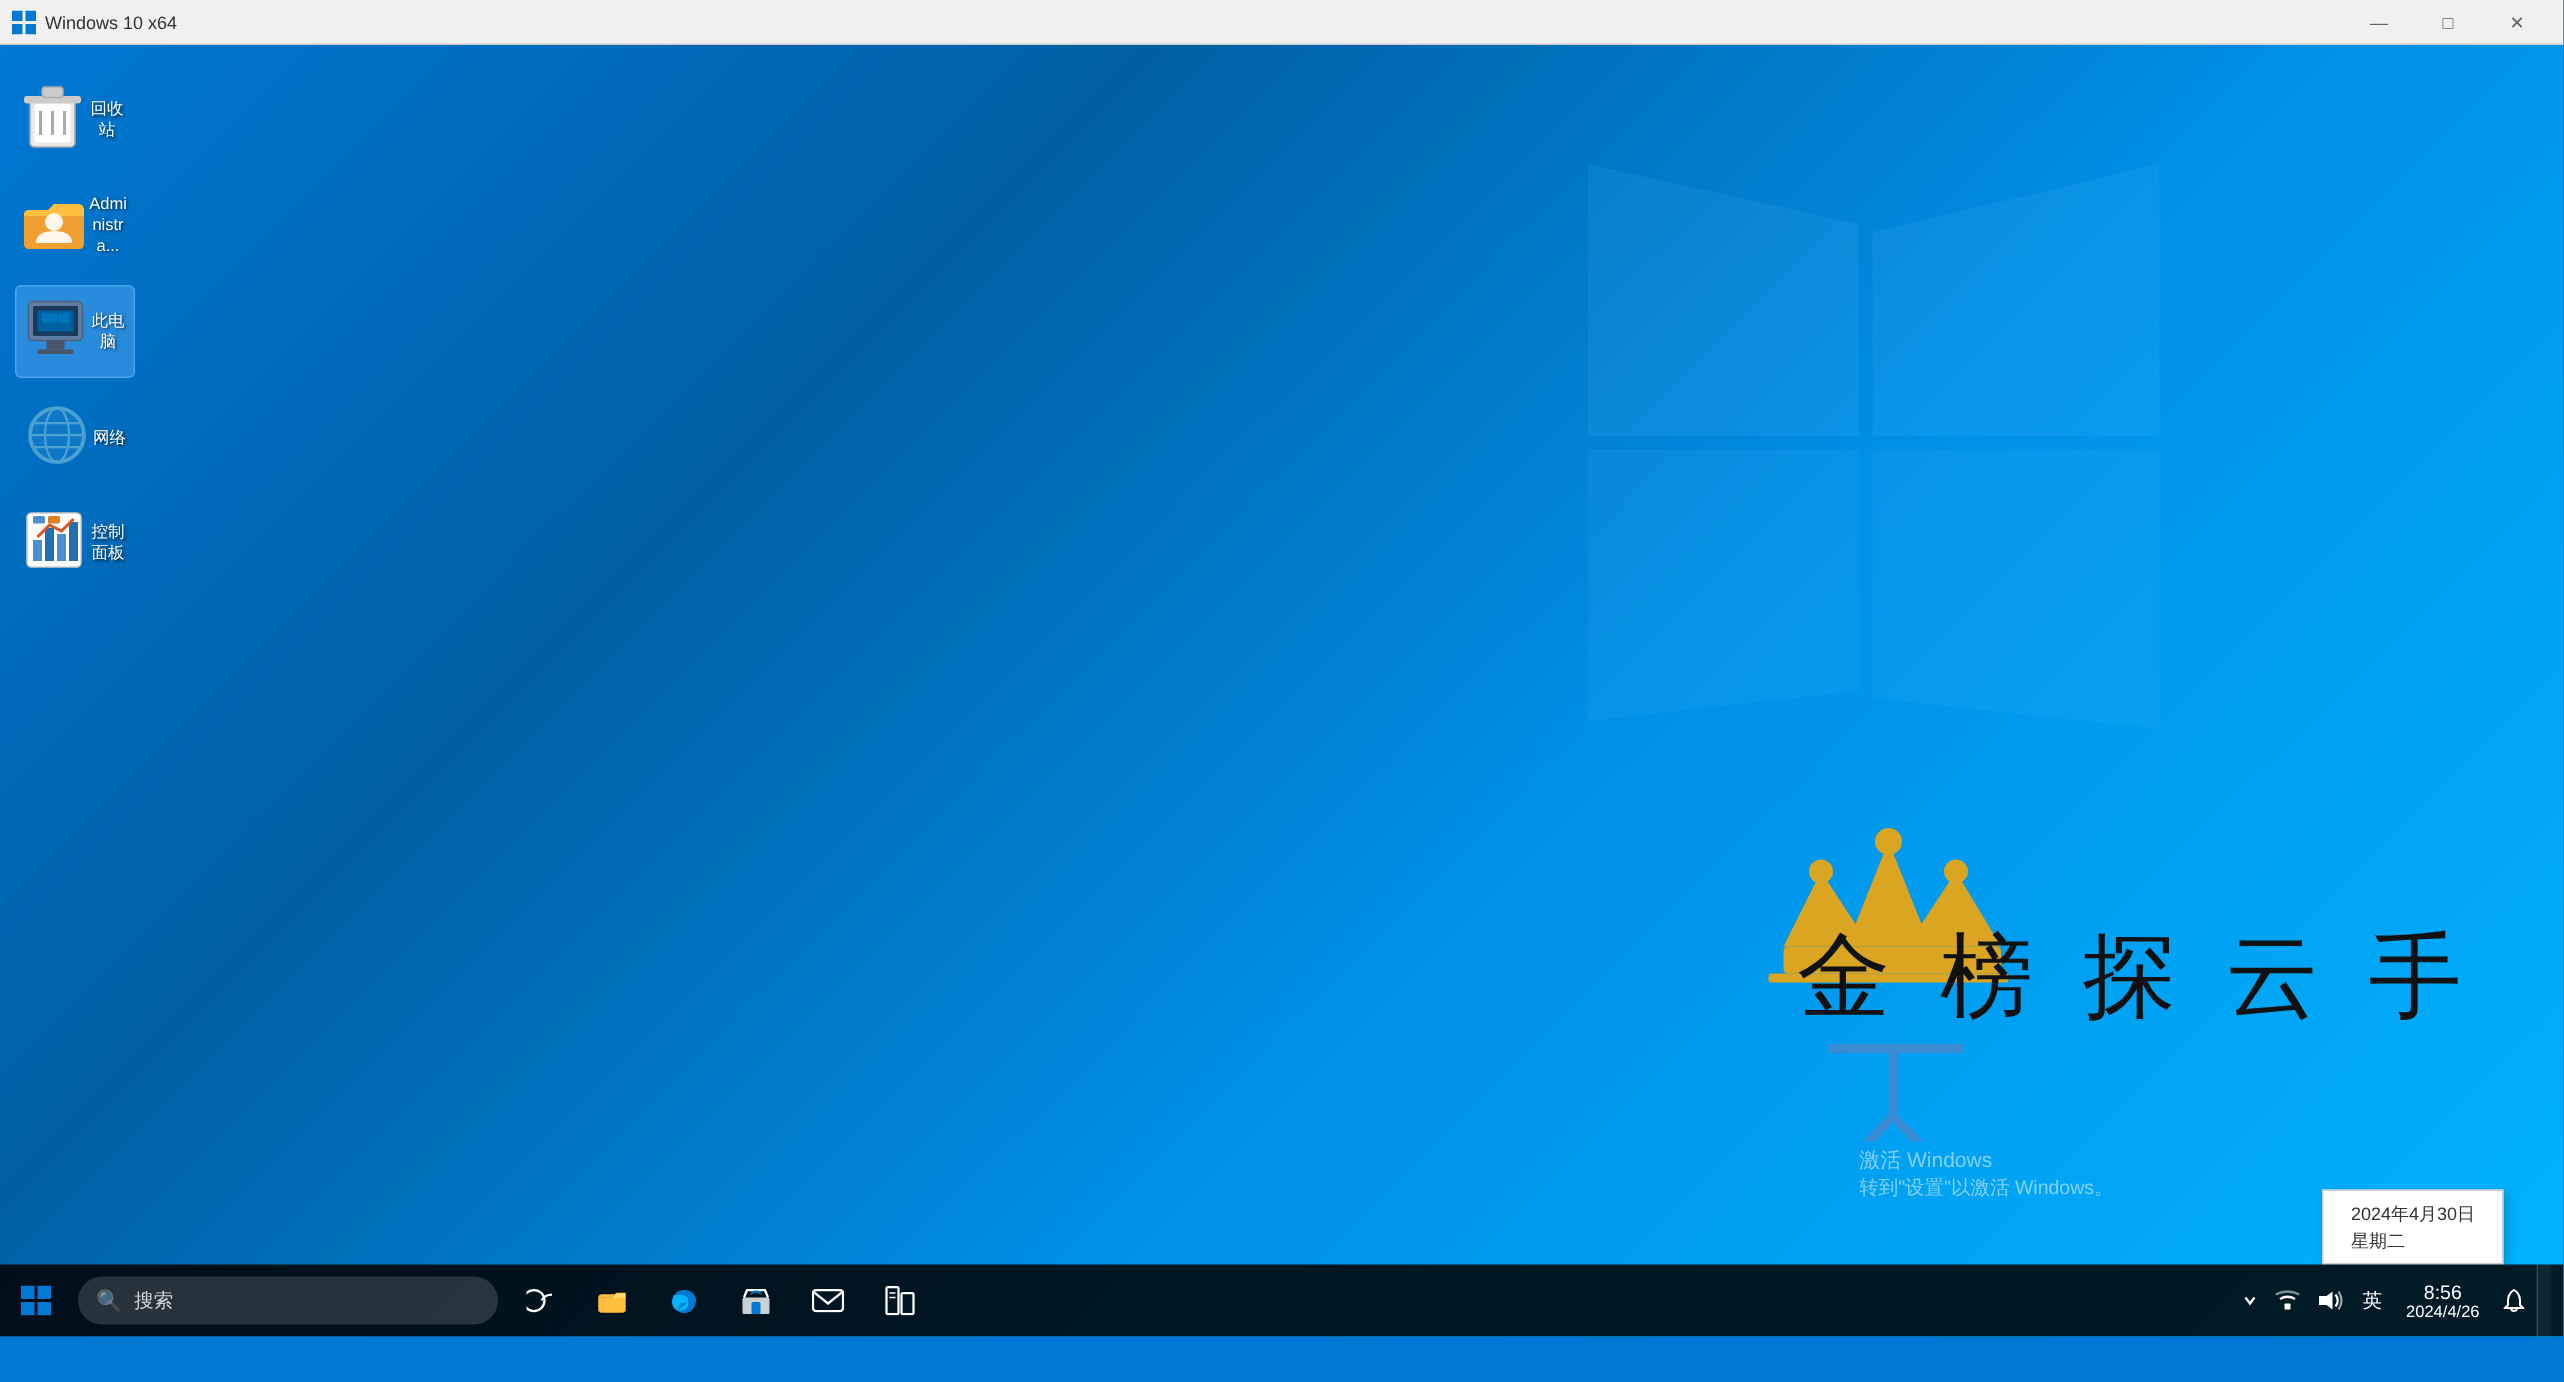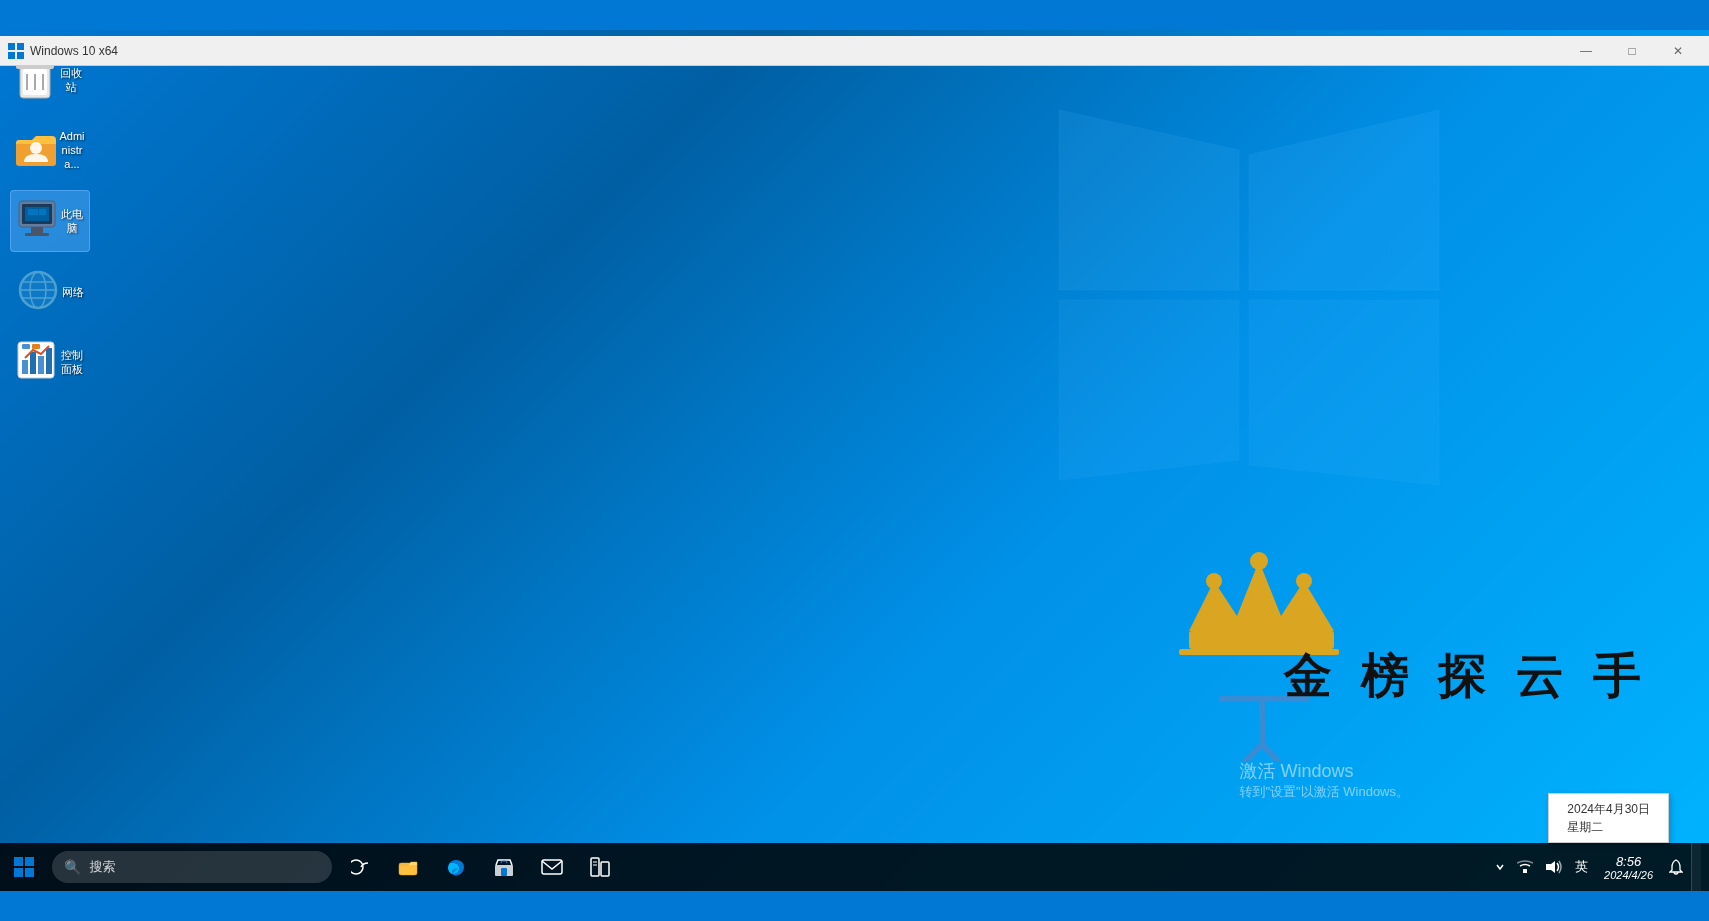--- a/index.html
+++ b/index.html
@@ -16,21 +16,20 @@
     #title-bar {
       width: 100%;
       height: 30px;
       background: #f0f0f0;
       display: flex;
       align-items: center;
       padding: 0 8px;
       position: relative;
       z-index: 100;
       border-bottom: 1px solid #ccc;
-      margin-top: 36px;
     }
     #title-bar-icon {
       width: 16px;
       height: 16px;
       margin-right: 6px;
       display: flex;
       align-items: center;
       justify-content: center;
     }
     #title-bar-text {
@@ -103,34 +102,34 @@
 
     
     #activate-watermark {
       position: absolute;
       bottom: 90px;
       right: 300px;
       color: rgba(255,255,255,0.5);
       font-size: 13px;
       text-align: left;
     }
-    #activate-watermark div:first-child { font-size: 18px; }
+    #activate-watermark div:first-child { font-size: 14px; }
     #crown-figure {
       position: absolute;
       bottom: 130px;
       right: 350px;
       width: 200px;
       height: 220px;
     }
     #brand-text {
       position: absolute;
-      bottom: 183px;
+      bottom: 198px;
       right: 60px;
-      font-size: 48px;
-      font-weight: bold;
+      font-size: 62px;
+      font-weight: normal;
       color: #111;
       letter-spacing: 8px;
       font-family: 'SimHei', 'Microsoft YaHei', sans-serif;
     }
 
     
     #win10-logo {
       position: absolute;
       right: 250px;
       top: 60px;
@@ -207,21 +206,20 @@
     #clock-area {
       display: flex;
       flex-direction: column;
       align-items: center;
       color: white;
       font-size: 12px;
       padding: 0 8px;
       cursor: pointer;
       height: 62px;
       justify-content: center;
-      font-style: italic;
     }
     #clock-time { font-size: 13px; }
     #clock-date { font-size: 11px; }
 
     
     #date-tooltip {
       position: absolute;
       bottom: 48px;
       right: 40px;
       background: white;

